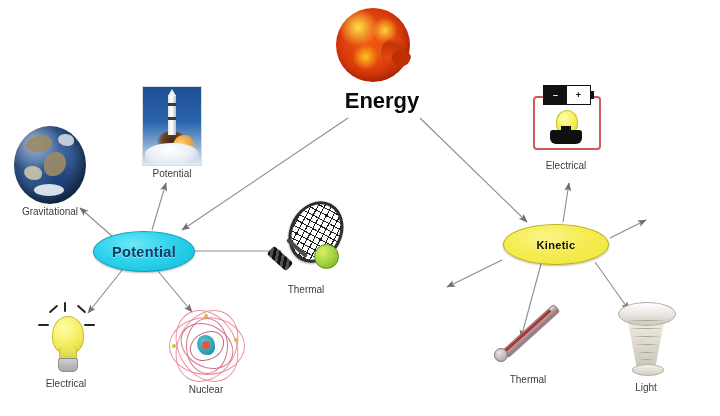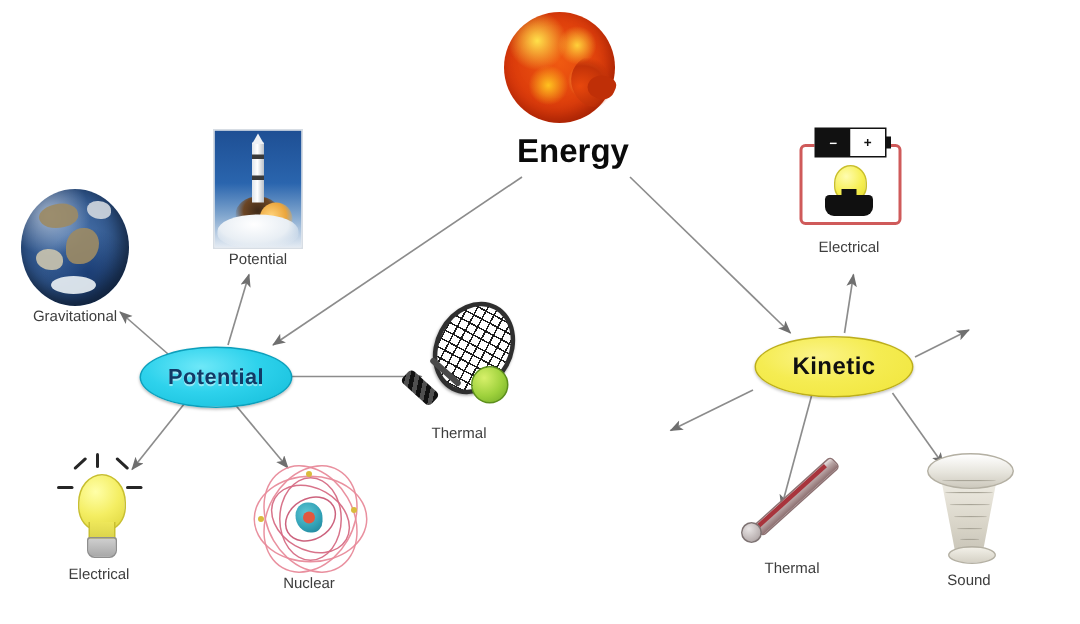--- a/index.html
+++ b/index.html
@@ -48,21 +48,21 @@
     font-size: 14.5px;
     text-shadow: 0 1px 0 rgba(255,255,255,0.45);
   }
   .hub-kinetic {
     left: 503px; top: 224px;
     width: 104px; height: 39px;
     background: radial-gradient(ellipse at 40% 32%, #fbf48a 0%, #f5ec52 45%, #f0e53a 100%);
     border: 1px solid #bcae1c;
     box-shadow: 0 1px 2px rgba(0,0,0,0.25);
     color: #101010;
-    font-size: 16px;
+    font-size: 11px;
   }
 
   
   .root-label {
     position: absolute;
     left: 330px; top: 88px;
     width: 104px;
     text-align: center;
     font-size: 22px;
     font-weight: bold;
@@ -718,16 +718,16 @@
       <div class="t-body"></div>
       <div class="t-top"></div>
       <div class="swirl s1"></div>
         <div class="swirl s2"></div>
         <div class="swirl s3"></div>
       <div class="swirl s4"></div>
         <div class="swirl s5"></div>
         <div class="swirl s6"></div>
       <div class="t-foot"></div>
     </div>
-    <div class="cap">Sound</div>
+    <div class="cap">Light</div>
   </div>
 
 </div>
 
 </body></html>

